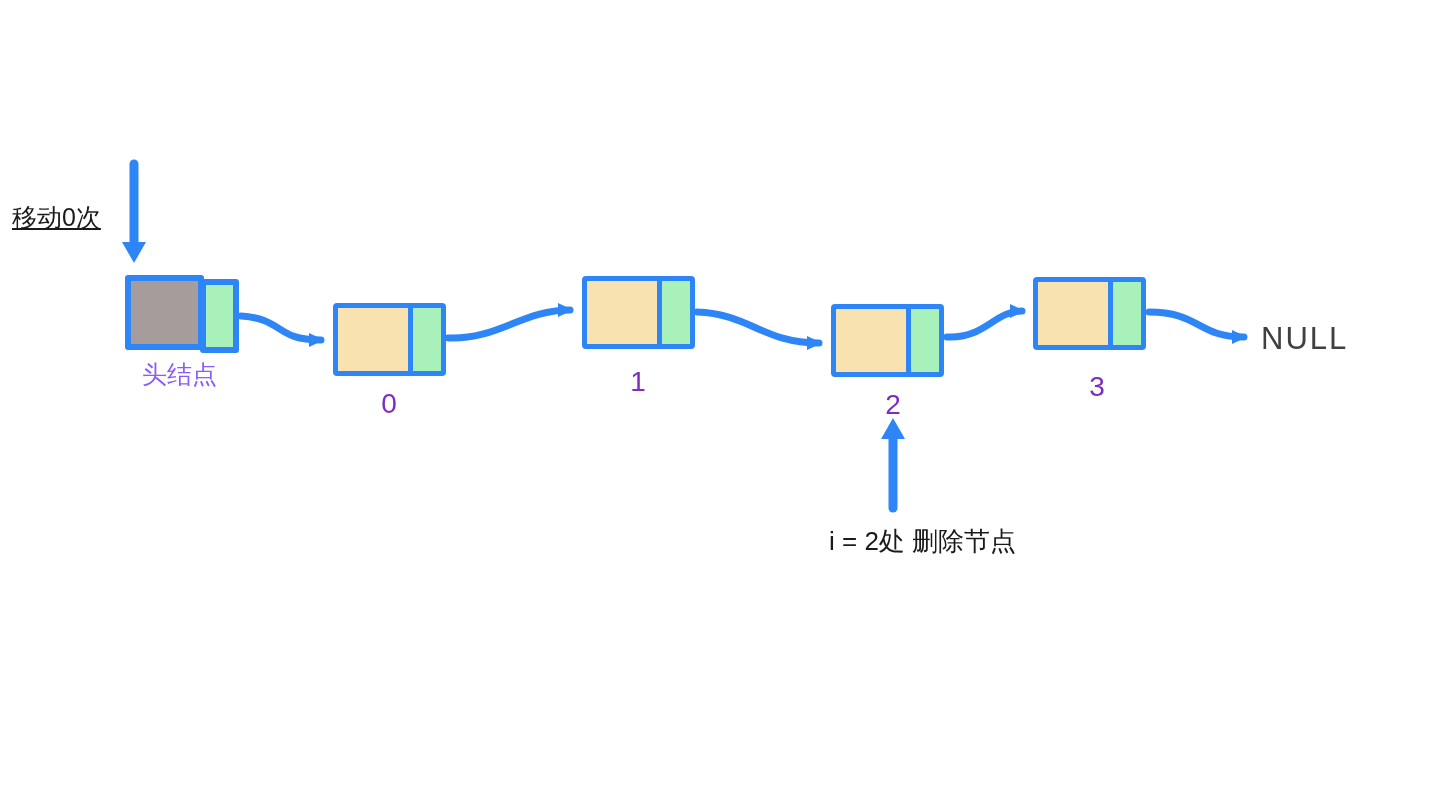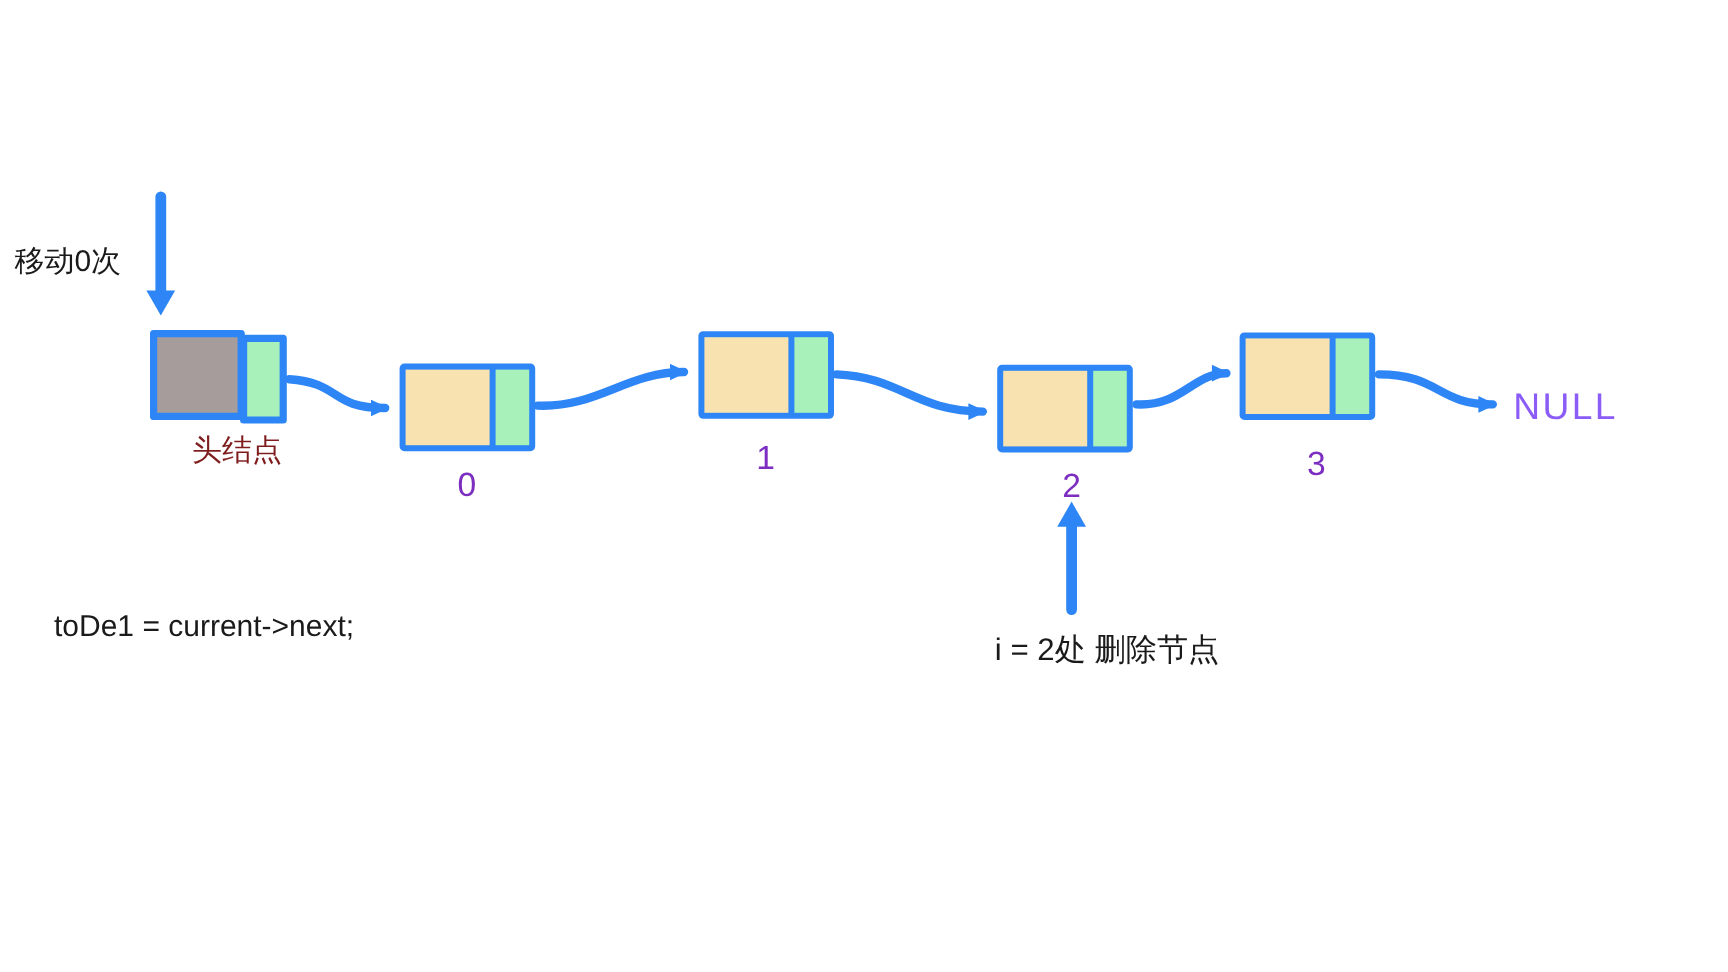--- a/index.html
+++ b/index.html
@@ -64,31 +64,32 @@
   }
   .node-label {
     width: 40px;
     text-align: center;
     font-size: 28px;
     color: #7C2EC1;
   }
   .move-label {
     left: 12px; top: 201px;
     font-size: 25px;
+    text-decoration: underline;
   }
   .head-label {
-    left: 160px; top: 358px;
+    left: 142px; top: 358px;
     font-size: 25px;
-    color: #7f1d1d;
+    color: #8b5cf6;
   }
   .null-label {
     left: 1261px; top: 321px;
     font-size: 31px;
     letter-spacing: 2px;
-    color: #8b5cf6;
+    color: #404040;
   }
   .delete-label {
     left: 797px; top: 524px;
     font-size: 26px;
     margin-left: 32px;
   }
   .code-block {
     position: absolute;
     left: 45px; top: 504px;
     font-size: 25px;
@@ -161,16 +162,15 @@
   <div class="txt node-label lbl-0">0</div>
   <div class="txt node-label lbl-1">1</div>
   <div class="txt node-label lbl-2">2</div>
   <div class="txt node-label lbl-3">3</div>
 
   <div class="txt null-label">NULL</div>
 
   <div class="txt delete-label">i = 2处 删除节点</div>
 
   <div class="code-block">
-    <div>toDe1 = current-&gt;next;</div>
   </div>
 
 </div>
 
 </body></html>

